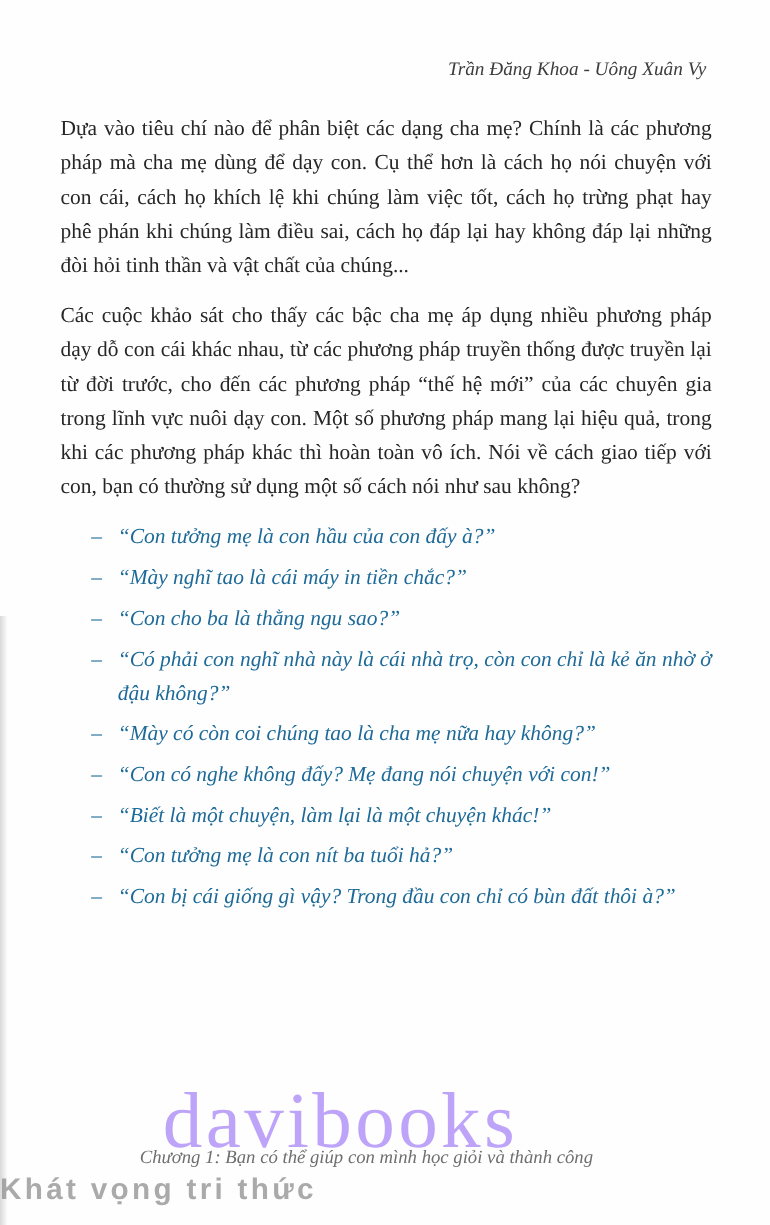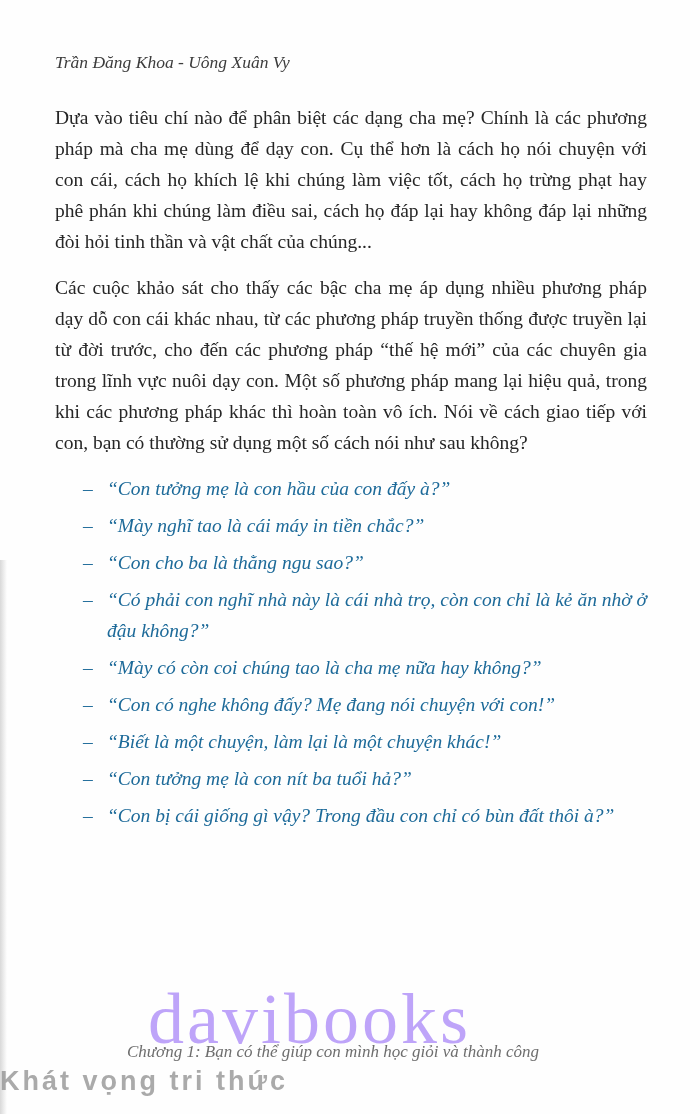--- a/index.html
+++ b/index.html
@@ -17,21 +17,21 @@
   }
   .scan-edge {
     position: absolute; left: 0; top: 560px;
     width: 7px; height: 554px;
     background: linear-gradient(to right, #cfcfcf, rgba(255,255,255,0));
     opacity: 0.8;
   }
   .header {
     position: absolute;
     top: 52px; left: 55px; right: 58px;
-    text-align: left;
+    text-align: right;
     font-style: italic;
     font-size: 17.5px;
     color: #3c3c3c;
     z-index: 2;
   }
   .content {
     position: absolute;
     top: 102px; left: 55px;
     width: 592px;
     font-size: 19.5px;

